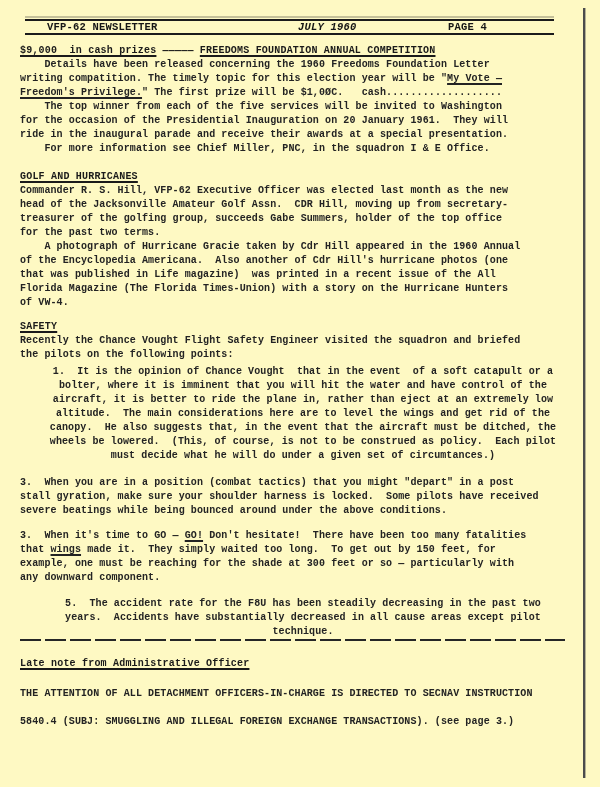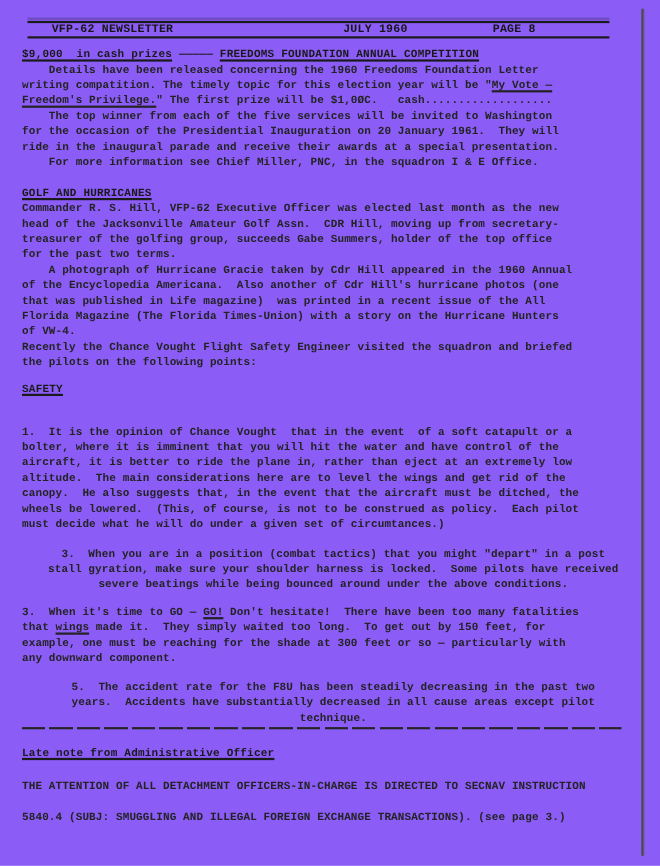--- a/index.html
+++ b/index.html
@@ -3,34 +3,34 @@
 <meta charset="utf-8">
 <style>
   html,body{margin:0;padding:0;}
   body{
     width:600px;height:787px;overflow:hidden;
     background:#efeeea;
     font-family:"Liberation Mono","DejaVu Sans Mono",monospace;
   }
   .page{
     position:relative;width:600px;height:787px;
-    background:#8b5cf6;
+    background:#fef9c3;
     color:#1f1f1f;
   }
   .rule-top,.rule-bottom{
     position:absolute;left:25px;width:529px;height:2px;background:#1b1b1b;
   }
   .rule-top{top:19px;box-shadow:0 -3px 0 rgba(27,27,27,.25);}
   .rule-bottom{top:33px;}
   .hdr-text{
     position:absolute;top:21px;left:0;width:600px;height:13px;
     font-size:10.5px;font-weight:700;letter-spacing:.2px;color:#161616;
   }
   .hdr-left{position:absolute;left:47px;}
-  .hdr-center{position:absolute;left:312px;}
+  .hdr-center{position:absolute;left:298px;font-style:italic;}
   .hdr-right{position:absolute;left:448px;}
   .content{
     position:absolute;left:20px;top:44px;width:566px;
     font-size:10px;font-weight:700;line-height:14px;
     letter-spacing:.1px;color:#232323;
     white-space:pre-wrap;
   }
   .block{margin:0;}
   .u{text-decoration:underline;text-decoration-thickness:1.5px;text-underline-offset:2px;}
   .heading{letter-spacing:.2px;color:#1a1a1a;}
@@ -44,43 +44,43 @@
   }
 </style>
 </head>
 <body>
 
 <div class="page">
   <div class="rule-top"></div>
   <div class="hdr-text">
     <span class="hdr-left">VFP-62  NEWSLETTER</span>
     <span class="hdr-center">JULY  1960</span>
-    <span class="hdr-right">PAGE  8</span>
+    <span class="hdr-right">PAGE  4</span>
   </div>
   <div class="rule-bottom"></div>
 
   <div class="content"><div class="block heading"><span class="u">$9,000  in cash prizes</span><span> ————— </span><span class="u">FREEDOMS FOUNDATION ANNUAL COMPETITION</span></div><div class="block para"><span>    Details have been released concerning the 1960 Freedoms Foundation Letter
 writing compatition. The timely topic for this election year will be "</span><span class="u">My Vote —
 Freedom's Privilege.</span><span>" The first prize will be $1,0ØC.   cash...................</span></div><div class="block para"><span>    The top winner from each of the five services will be invited to Washington
 for the occasion of the Presidential Inauguration on 20 January 1961.  They will
 ride in the inaugural parade and receive their awards at a special presentation.</span></div><div class="block para"><span>    For more information see Chief Miller, PNC, in the squadron I &amp; E Office.</span></div><div class="block heading" style="margin-top: 14px;"><span class="u">GOLF AND HURRICANES</span></div><div class="block para"><span>Commander R. S. Hill, VFP-62 Executive Officer was elected last month as the new
 head of the Jacksonville Amateur Golf Assn.  CDR Hill, moving up from secretary-
 treasurer of the golfing group, succeeds Gabe Summers, holder of the top office
 for the past two terms.</span></div><div class="block para"><span>    A photograph of Hurricane Gracie taken by Cdr Hill appeared in the 1960 Annual
 of the Encyclopedia Americana.  Also another of Cdr Hill's hurricane photos (one
 that was published in Life magazine)  was printed in a recent issue of the All
 Florida Magazine (The Florida Times-Union) with a story on the Hurricane Hunters
-of VW-4.</span></div><div class="block para"><span>Recently the Chance Vought Flight Safety Engineer visited the squadron and briefed
-the pilots on the following points:</span></div><div class="block heading" style="margin-top: 10px;"><span class="u">SAFETY</span></div><div class="block para" style="margin-top: 25px;"><span>1.  It is the opinion of Chance Vought  that in the event  of a soft catapult or a
+of VW-4.</span></div><div class="block heading" style="margin-top: 10px;"><span class="u">SAFETY</span></div><div class="block para"><span>Recently the Chance Vought Flight Safety Engineer visited the squadron and briefed
+the pilots on the following points:</span></div><div class="block para" style="margin-top: 3px; text-align: center;"><span>1.  It is the opinion of Chance Vought  that in the event  of a soft catapult or a
 bolter, where it is imminent that you will hit the water and have control of the
 aircraft, it is better to ride the plane in, rather than eject at an extremely low
 altitude.  The main considerations here are to level the wings and get rid of the
 canopy.  He also suggests that, in the event that the aircraft must be ditched, the
 wheels be lowered.  (This, of course, is not to be construed as policy.  Each pilot
-must decide what he will do under a given set of circumtances.)</span></div><div class="block para" style="margin-top: 13px; text-align: center;"><span>3.  When you are in a position (combat tactics) that you might "depart" in a post
+must decide what he will do under a given set of circumtances.)</span></div><div class="block para" style="margin-top: 13px;"><span>3.  When you are in a position (combat tactics) that you might "depart" in a post
 stall gyration, make sure your shoulder harness is locked.  Some pilots have received
 severe beatings while being bounced around under the above conditions.</span></div><div class="block para" style="margin-top: 11px;"><span>3.  When it's time to GO — </span><span class="u">GO!</span><span> Don't hesitate!  There have been too many fatalities
 that </span><span class="u">wings</span><span> made it.  They simply waited too long.  To get out by 150 feet, for
 example, one must be reaching for the shade at 300 feet or so — particularly with
 any downward component.</span></div><div class="block para" style="margin-top: 12px; text-align: center;"><span>5.  The accident rate for the F8U has been steadily decreasing in the past two
 years.  Accidents have substantially decreased in all cause areas except pilot
 technique.</span></div><div class="block rule-dashed"></div><div class="block heading" style="margin-top: 16px;"><span class="u">Late note from Administrative Officer</span></div><div class="block para" style="margin-top: 16px;"><span>THE ATTENTION OF ALL DETACHMENT OFFICERS-IN-CHARGE IS DIRECTED TO SECNAV INSTRUCTION</span></div><div class="block para" style="margin-top: 14px;"><span>5840.4 (SUBJ: SMUGGLING AND ILLEGAL FOREIGN EXCHANGE TRANSACTIONS). (see page 3.)</span></div></div>
 
   <div class="scan-edge"></div>
 </div>

